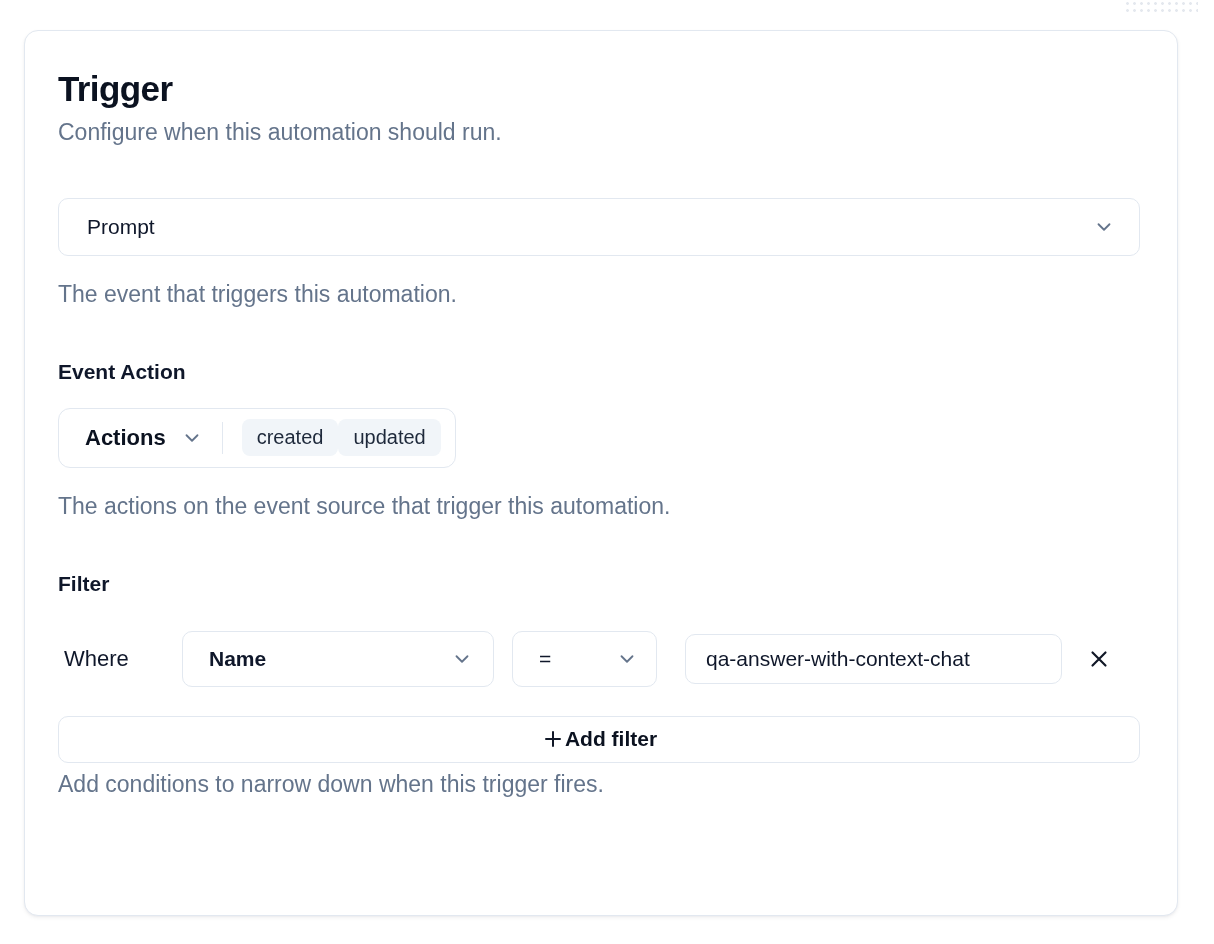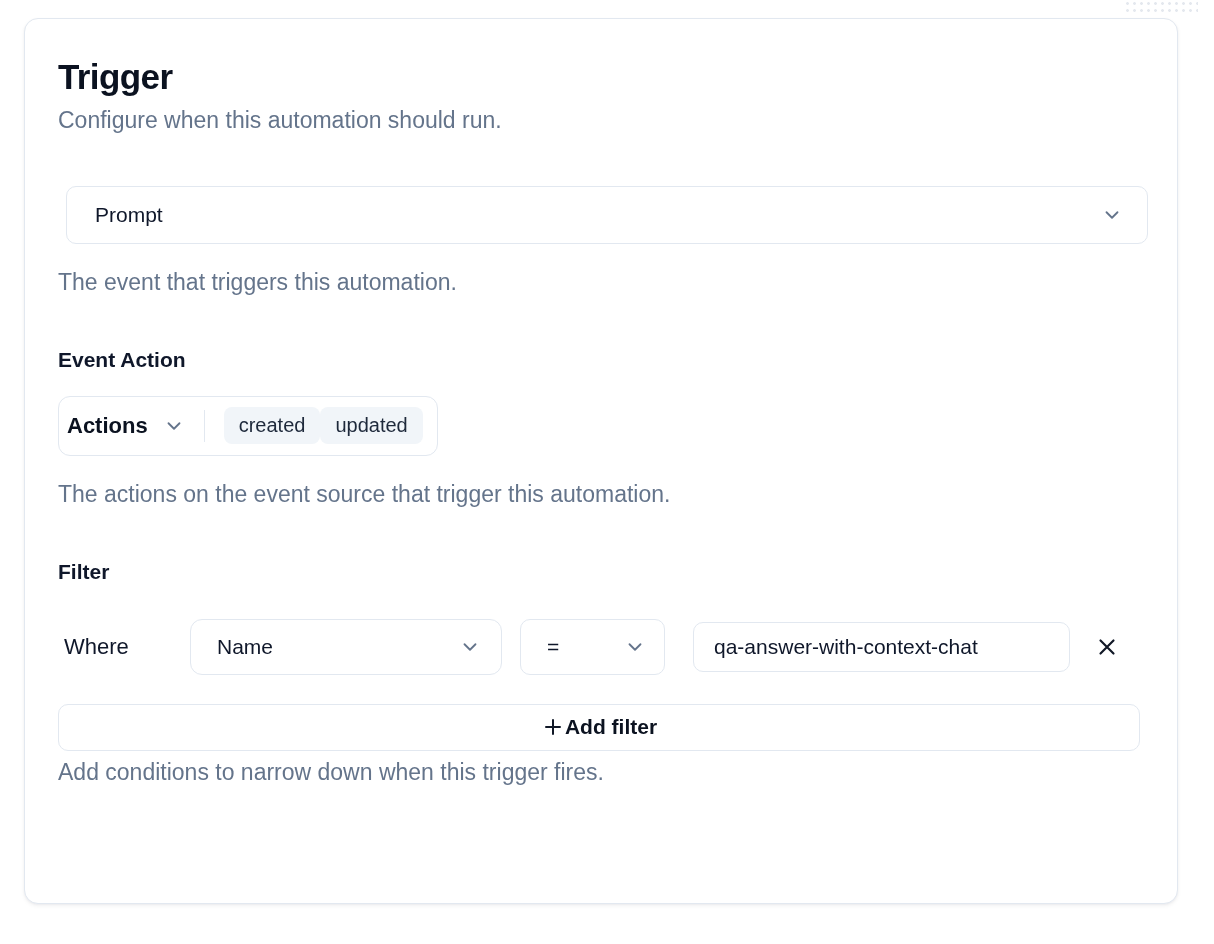--- a/index.html
+++ b/index.html
@@ -15,21 +15,21 @@
 
   .dots-decoration {
     position: absolute; top: 0; right: 16px;
     width: 74px; height: 13px;
     background-image: radial-gradient(circle, #c8d1dd 1.3px, transparent 1.5px);
     background-size: 7px 7px;
     opacity: .5;
   }
 
   .card {
-    position: absolute; left: 24px; top: 18px;
+    position: absolute; left: 24px; top: 30px;
     width: 1154px; height: 886px;
     background: #ffffff;
     border: 1px solid #e2e8f0;
     border-radius: 14px;
     box-shadow: 0 2px 4px rgba(15,23,42,.05), 0 1px 2px rgba(15,23,42,.04);
     padding: 37px 37px 0 33px;
   }
 
   .card-title {
     margin: 0;
@@ -39,48 +39,48 @@
   .card-subtitle { margin: 8px 0 0; font-size: 23px; color: #64748b; line-height: 1.3; }
 
   .field { margin-top: 50px; }
   .field-label { display: block; font-size: 21px; font-weight: 700; color: #0f172a; }
   .help-text { margin: 24px 0 0; font-size: 23px; color: #64748b; line-height: 1.3; }
 
   .select {
     display: flex; align-items: center; justify-content: space-between;
     border: 1px solid #e2e8f0; border-radius: 10px;
     background: #fff; cursor: pointer;
-    font-size: 21px; color: #0f172a; margin-left: 8px;
+    font-size: 21px; color: #0f172a;
   }
   .select-main { margin-top: 26px; height: 58px; width: 100%; padding: 0 24px 0 28px; }
 
   .actions-box {
     margin-top: 24px;
     display: inline-flex; align-items: center;
     height: 60px;
     border: 1px solid #e2e8f0; border-radius: 12px;
     background: #fff;
-    padding: 0 14px 0 8px;
+    padding: 0 14px 0 26px;
   }
   .actions-trigger {
     display: flex; align-items: center; gap: 15px;
     background: none; border: none; padding: 0; cursor: pointer;
     font-family: inherit; font-size: 22px; font-weight: 700; color: #0b1220;
   }
   .v-divider { width: 1px; height: 32px; background: #e2e8f0; margin: 0 19px; }
   .badge-group { display: flex; align-items: flex-end; }
   .badge {
     background: #f1f5f9; border-radius: 8px;
     padding: 7px 15px; font-size: 20px; color: #1e293b;
     cursor: default;
   }
 
   .filter-row { margin-top: 35px; display: flex; align-items: center; }
   .where-label { width: 124px; padding-left: 6px; font-size: 22px; color: #0f172a; flex: 0 0 auto; }
-  .field-select { width: 312px; height: 56px; padding: 0 20px 0 26px; font-weight: 400; flex: 0 0 auto; border-radius: 12px; }
+  .field-select { width: 312px; height: 56px; padding: 0 20px 0 26px; font-weight: 700; flex: 0 0 auto; }
   .op-select { width: 145px; height: 56px; margin-left: 18px; padding: 0 18px 0 26px; font-weight: 400; flex: 0 0 auto; }
   .value-input {
     width: 377px; height: 50px; margin-left: 28px; flex: 0 0 auto;
     border: 1px solid #e2e8f0; border-radius: 10px;
     padding: 0 20px; font-family: inherit; font-size: 21px; color: #0f172a;
     outline: none; background: #fff;
   }
   .x-btn {
     margin-left: 14px; width: 46px; height: 46px; flex: 0 0 auto;
     display: flex; align-items: center; justify-content: center;

